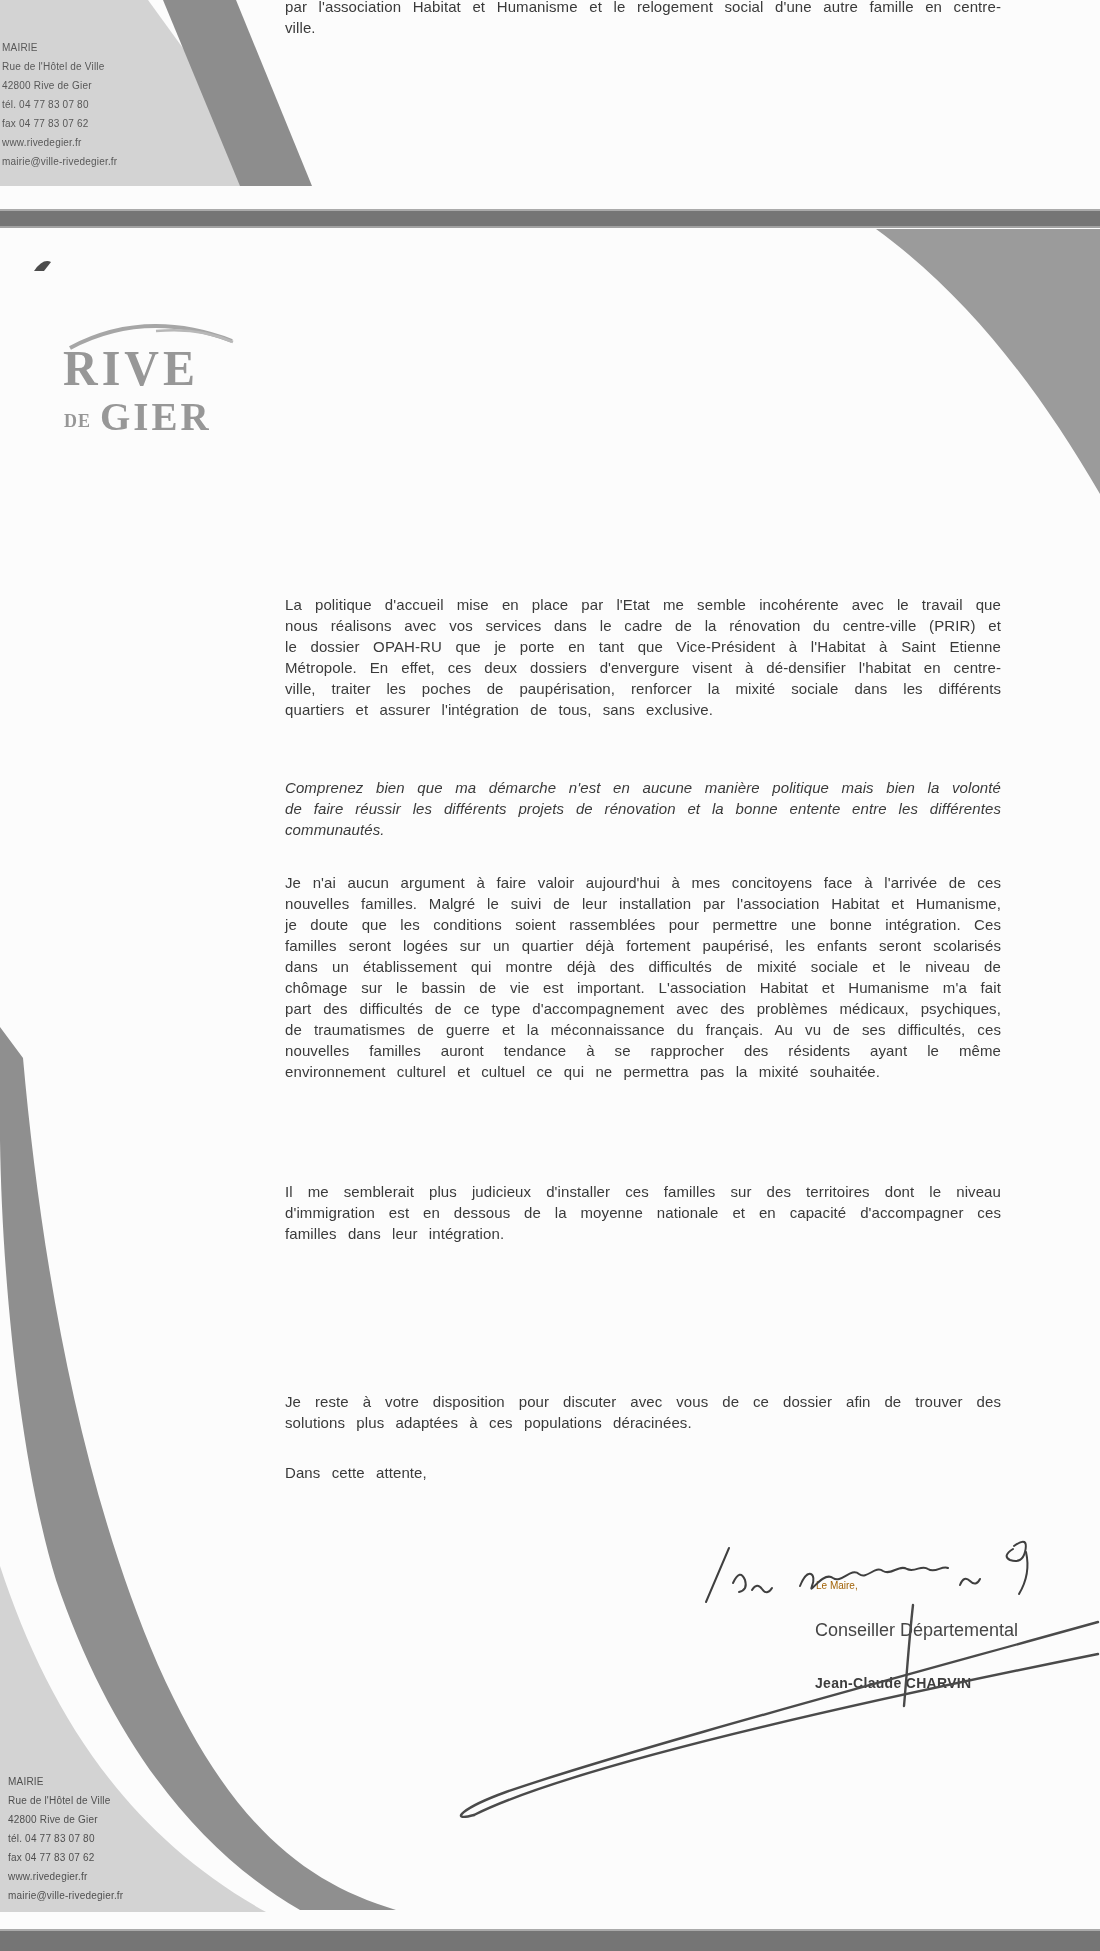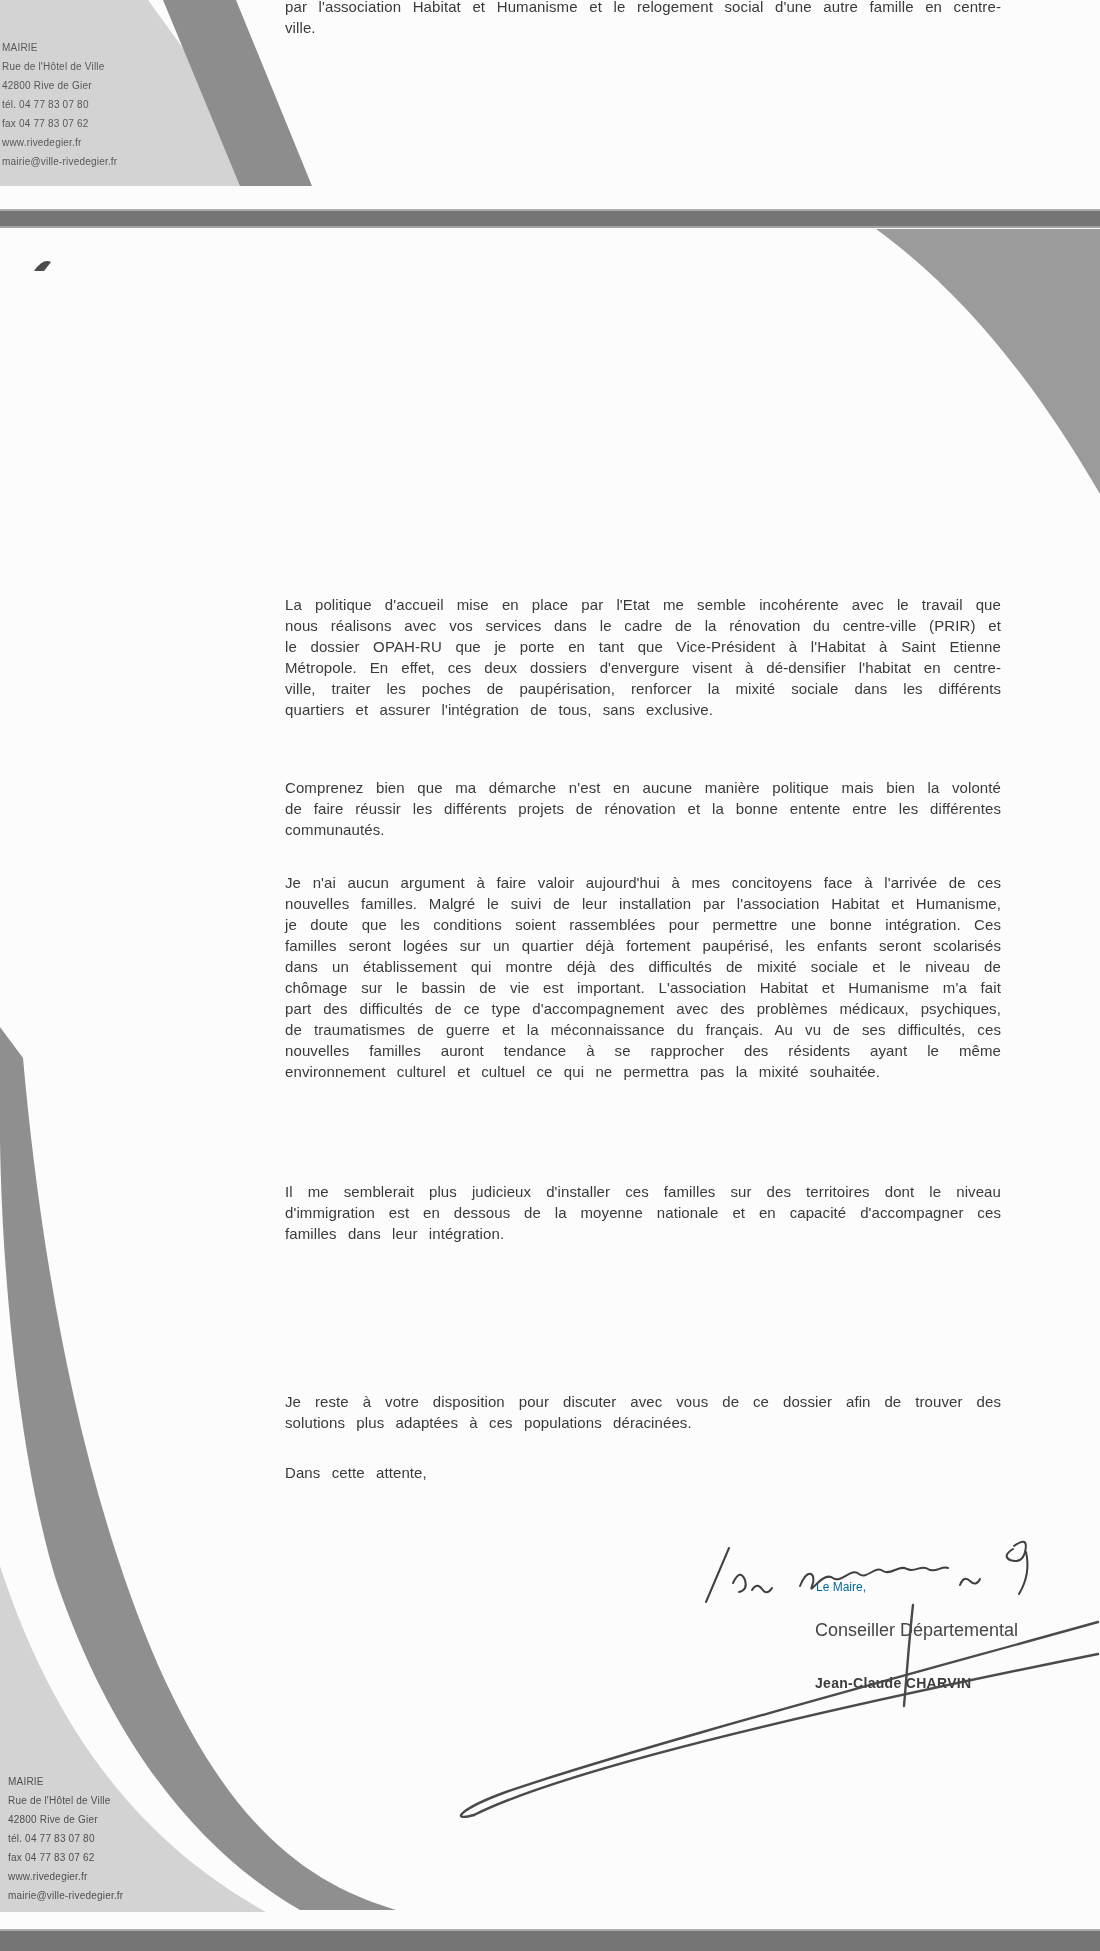--- a/index.html
+++ b/index.html
@@ -40,21 +40,21 @@
     position:absolute;left:4px;top:111px;
     font-family:"Liberation Serif","DejaVu Serif",serif;
     font-weight:bold;font-size:18px;letter-spacing:1px;filter:blur(.3px);
   }
   .logo .gier{
     position:absolute;left:40px;top:97px;
     font-family:"Liberation Serif","DejaVu Serif",serif;
     font-weight:bold;font-size:39px;letter-spacing:3px;line-height:1;filter:blur(.3px);
   }
   
-  .sig-lemaire{left:816px;top:1580px;font-size:12px;color:#0369a1;filter:blur(.25px);}
+  .sig-lemaire{left:816px;top:1580px;font-size:10px;color:#a16207;filter:blur(.25px);}
   .sig-conseiller{left:815px;top:1620px;font-size:18px;color:#454545;filter:blur(.25px);}
   .sig-name{left:815px;top:1675px;font-size:14px;font-weight:bold;color:#3c3c3c;letter-spacing:.3px;filter:blur(.25px);}
   .sr-only{position:absolute;width:1px;height:1px;overflow:hidden;clip:rect(0 0 0 0);white-space:nowrap;}
 </style>
 </head>
 <body>
 
 <div class="canvas">
 
   <svg class="deco" viewBox="0 0 1100 1951" aria-hidden="true">
@@ -79,23 +79,32 @@
     <div>tél. 04 77 83 07 80</div>
     <div>fax 04 77 83 07 62</div>
     <div>www.rivedegier.fr</div>
     <div>mairie@ville-rivedegier.fr</div>
   </div>
 
   <p class="txt para" style="top:-4px;">par l'association Habitat et Humanisme et le relogement social d'une autre famille en centre-ville.</p>
 
   <div class="sepbar" style="top:209px;height:19px;"></div>
 
+  <div class="logo">
+    <svg width="230" height="150" viewBox="0 0 230 150" aria-hidden="true">
+      <path d="M10,48 Q85,8 172,41" fill="none" stroke="#a6a6a6" stroke-width="4"></path>
+      <path d="M96,31 Q140,27 173,42" fill="none" stroke="#b8b8b8" stroke-width="2.5"></path>
+    </svg>
+    <span class="rive">RIVE</span>
+    <span class="de">DE</span>
+    <span class="gier">GIER</span>
+  </div>
 
   <p class="txt para" style="top:594px;">La politique d'accueil mise en place par l'Etat me semble incohérente avec le travail que nous réalisons avec vos services dans le cadre de la rénovation du centre-ville (PRIR) et le dossier OPAH-RU que je porte en tant que Vice-Président à l'Habitat à Saint Etienne Métropole. En effet, ces deux dossiers d'envergure visent à dé-densifier l'habitat en centre-ville, traiter les poches de paupérisation, renforcer la mixité sociale dans les différents quartiers et assurer l'intégration de tous, sans exclusive.</p>
-  <p class="txt para" style="top:777px;">Comprenez bien que ma démarche n'est en aucune manière politique mais bien la volonté de faire réussir les différents projets de rénovation et la bonne entente entre les différentes communautés.</p>
+  <p class="txt para" style="top:777px;font-style:italic;">Comprenez bien que ma démarche n'est en aucune manière politique mais bien la volonté de faire réussir les différents projets de rénovation et la bonne entente entre les différentes communautés.</p>
   <p class="txt para" style="top:872px;">Je n'ai aucun argument à faire valoir aujourd'hui à mes concitoyens face à l'arrivée de ces nouvelles familles. Malgré le suivi de leur installation par l'association Habitat et Humanisme, je doute que les conditions soient rassemblées pour permettre une bonne intégration. Ces familles seront logées sur un quartier déjà fortement paupérisé, les enfants seront scolarisés dans un établissement qui montre déjà des difficultés de mixité sociale et le niveau de chômage sur le bassin de vie est important. L'association Habitat et Humanisme m'a fait part des difficultés de ce type d'accompagnement avec des problèmes médicaux, psychiques, de traumatismes de guerre et la méconnaissance du français. Au vu de ses difficultés, ces nouvelles familles auront tendance à se rapprocher des résidents ayant le même environnement culturel et cultuel ce qui ne permettra pas la mixité souhaitée.</p>
   <p class="txt para" style="top:1181px;">Il me semblerait plus judicieux d'installer ces familles sur des territoires dont le niveau d'immigration est en dessous de la moyenne nationale et en capacité d'accompagner ces familles dans leur intégration.</p>
   <p class="txt para plain" style="top:1462px;">Dans cette attente,</p>
 
   <p class="txt para" style="top:1391px;">Je reste à votre disposition pour discuter avec vous de ce dossier afin de trouver des solutions plus adaptées à ces populations déracinées.</p>
 
   <span class="sr-only">Très cordialement</span>
   <div class="txt sig-lemaire">Le Maire,</div>
   <div class="txt sig-conseiller">Conseiller Départemental</div>
   <div class="txt sig-name">Jean-Claude CHARVIN</div>

